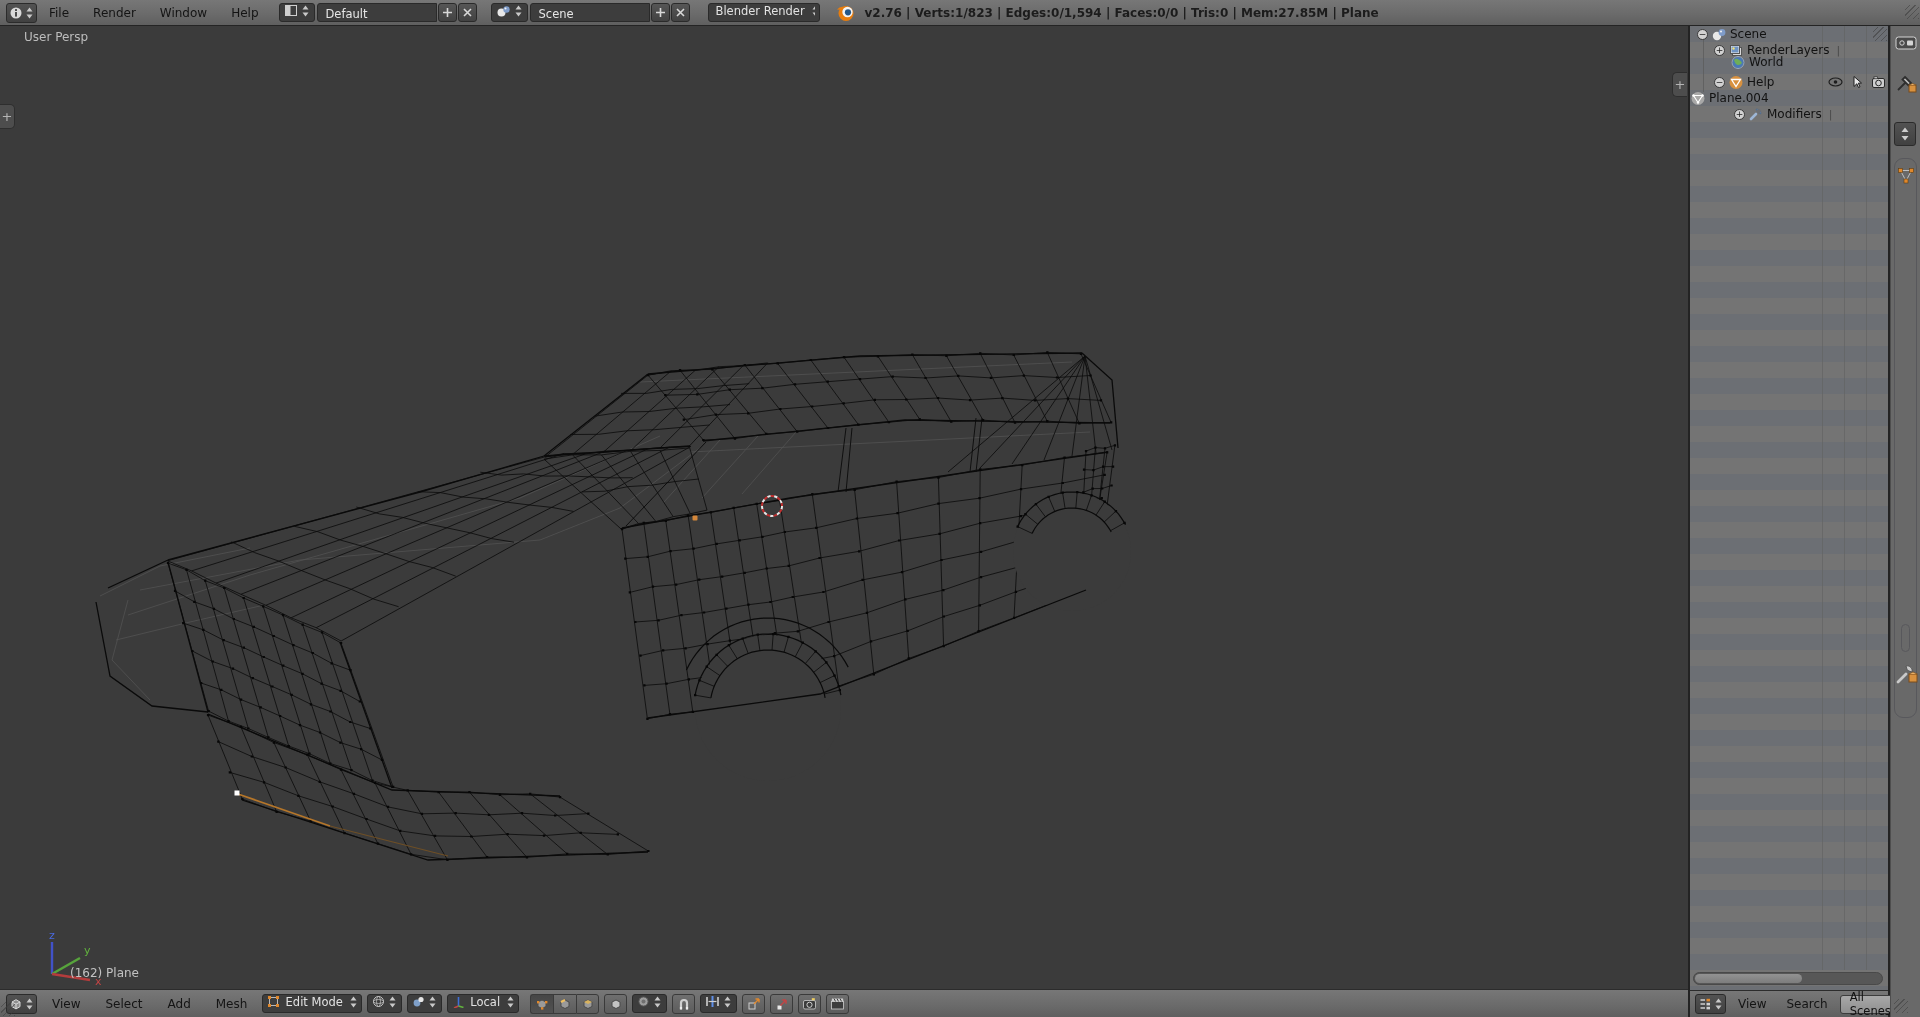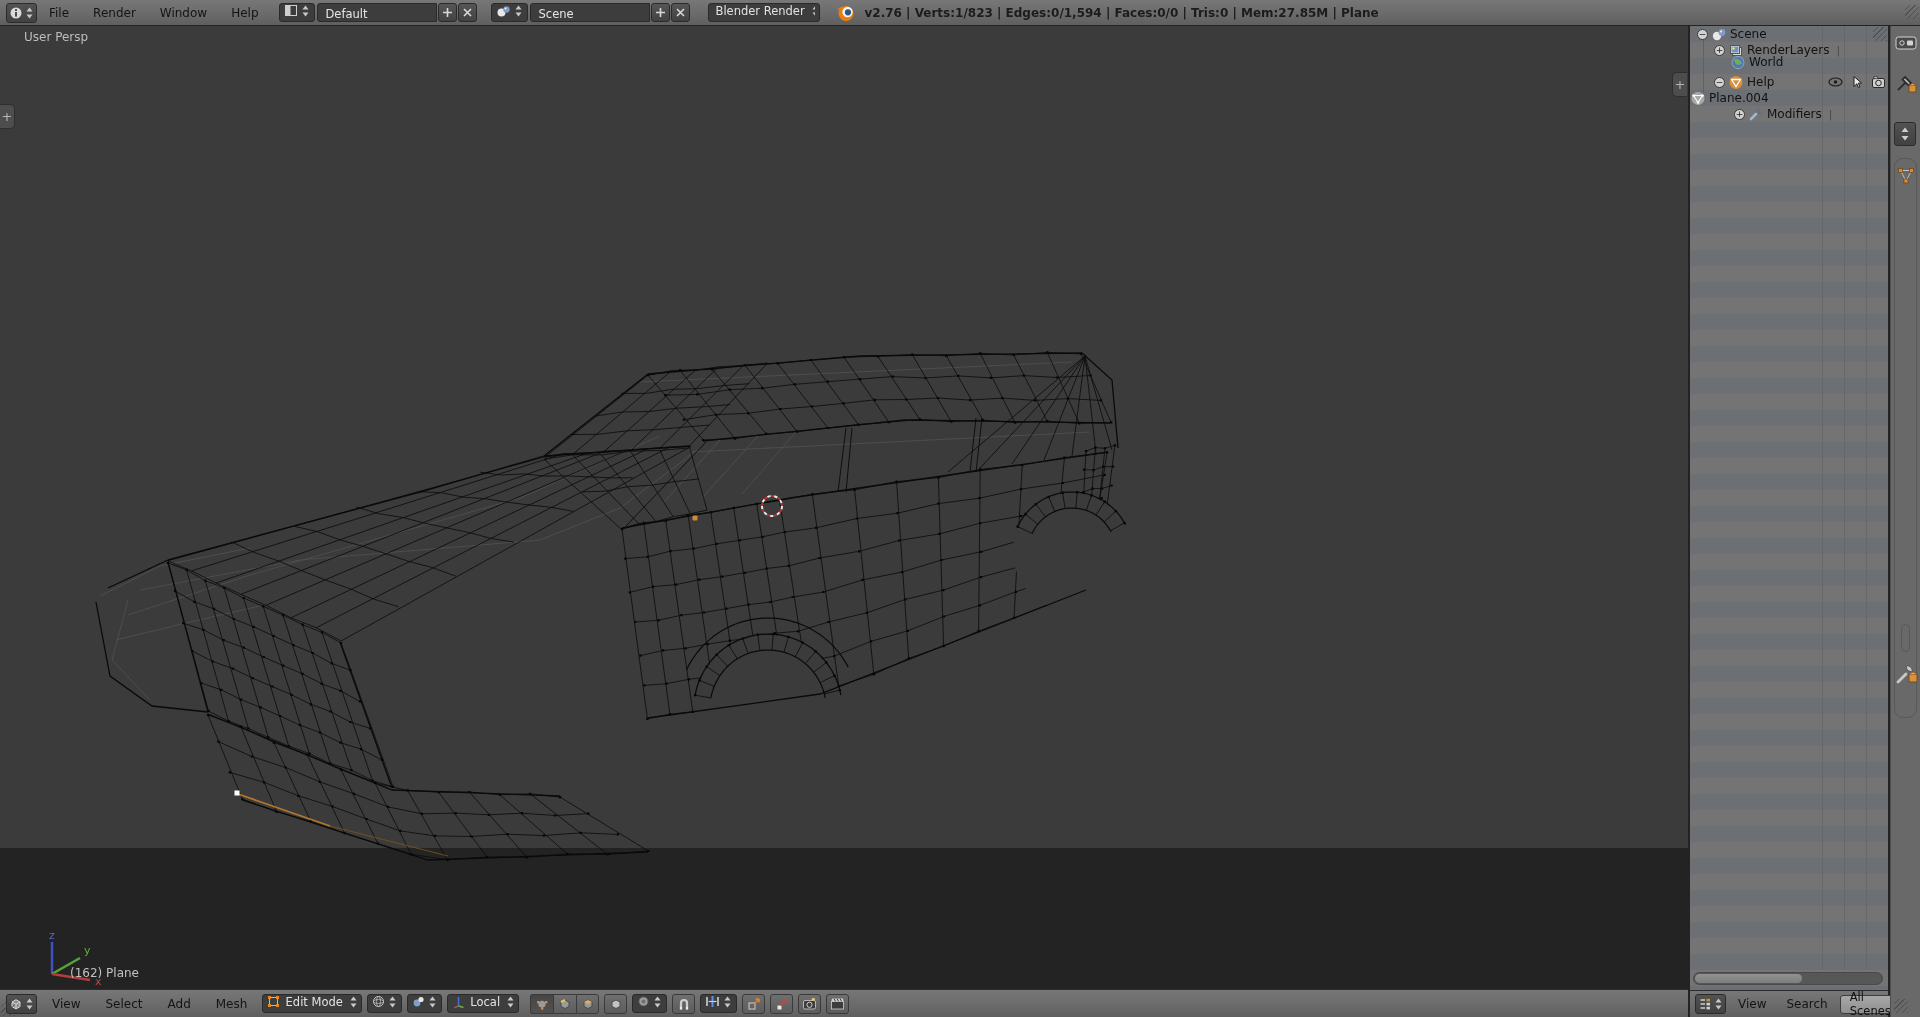--- a/index.html
+++ b/index.html
@@ -18,21 +18,21 @@
   .sqbtn { display:flex; align-items:center; justify-content:center; width:19px; height:19px;
            background:linear-gradient(#565656,#424242); border:1px solid #2a2a2a; border-radius:3px;
            margin-left:1px; }
   .field { display:flex; align-items:flex-end; background:#3d3d3d; border:1px solid #2a2a2a;
            border-radius:3px 0 0 3px; height:19px; color:#e6e6e6; font-size:11.5px; padding:0 8px; width:120px; }
   .stats { color:#1c1c1c; font-size:12px; margin-left:10px; white-space:nowrap;font-weight:bold; }
   .grip { position:absolute; width:14px; height:14px; opacity:.55;
           background:repeating-linear-gradient(135deg,transparent 0 3px,#3c3c3c 3px 4px); }
 
   
-  #viewport { position:absolute; left:0; top:26px; width:1688px; height:822px; background:#3b3b3b; }
+  #viewport { position:absolute; left:0; top:26px; width:1688px; height:963px; background:#3b3b3b; }
   #wire { position:absolute; left:0; top:0; }
   .vp-label { position:absolute; color:#bdbdbd; font-size:12px; }
   .plus-tab { position:absolute; width:15px; height:25px; background:#4d4d4d; border:1px solid #2e2e2e;
               color:#b5b5b5; font-size:13px; display:flex; align-items:center; justify-content:center; }
   .plus-left  { left:0; top:78px; border-radius:0 5px 5px 0; border-left:none; }
   .plus-right { left:1672px; top:46px; border-radius:5px 0 0 5px; border-right:none; }
   #axis-gizmo { position:absolute; left:28px; top:930px; }
   #active-label { position:absolute; left:70px; top:966px; color:#c2c2c2; font-size:12px; }
 
   

